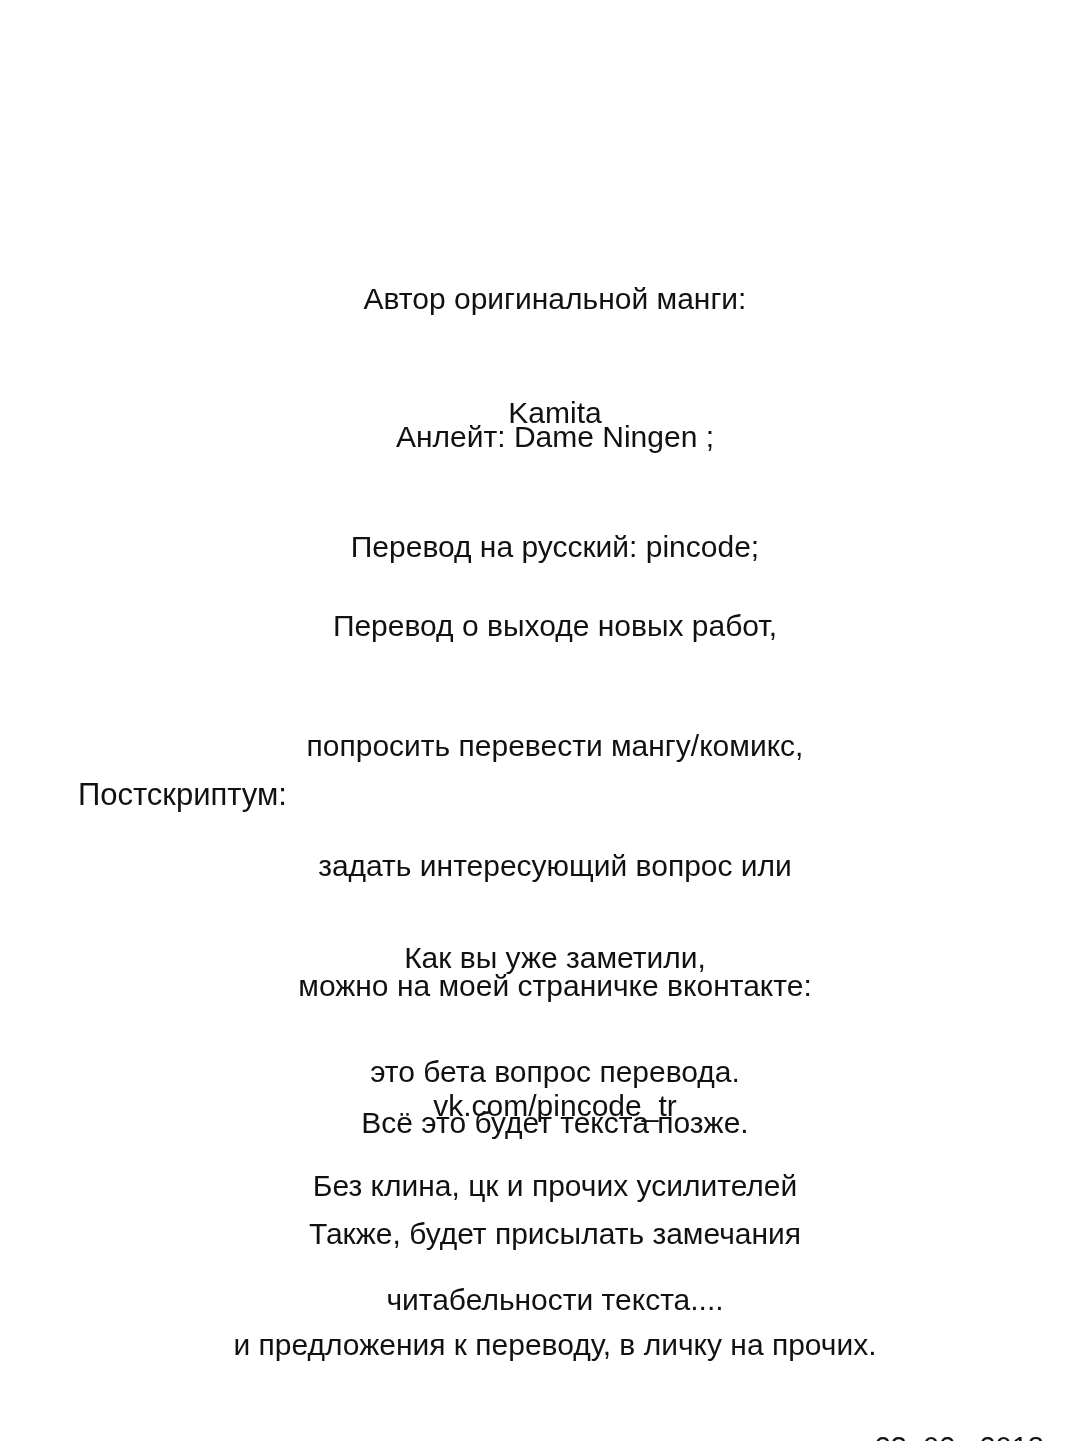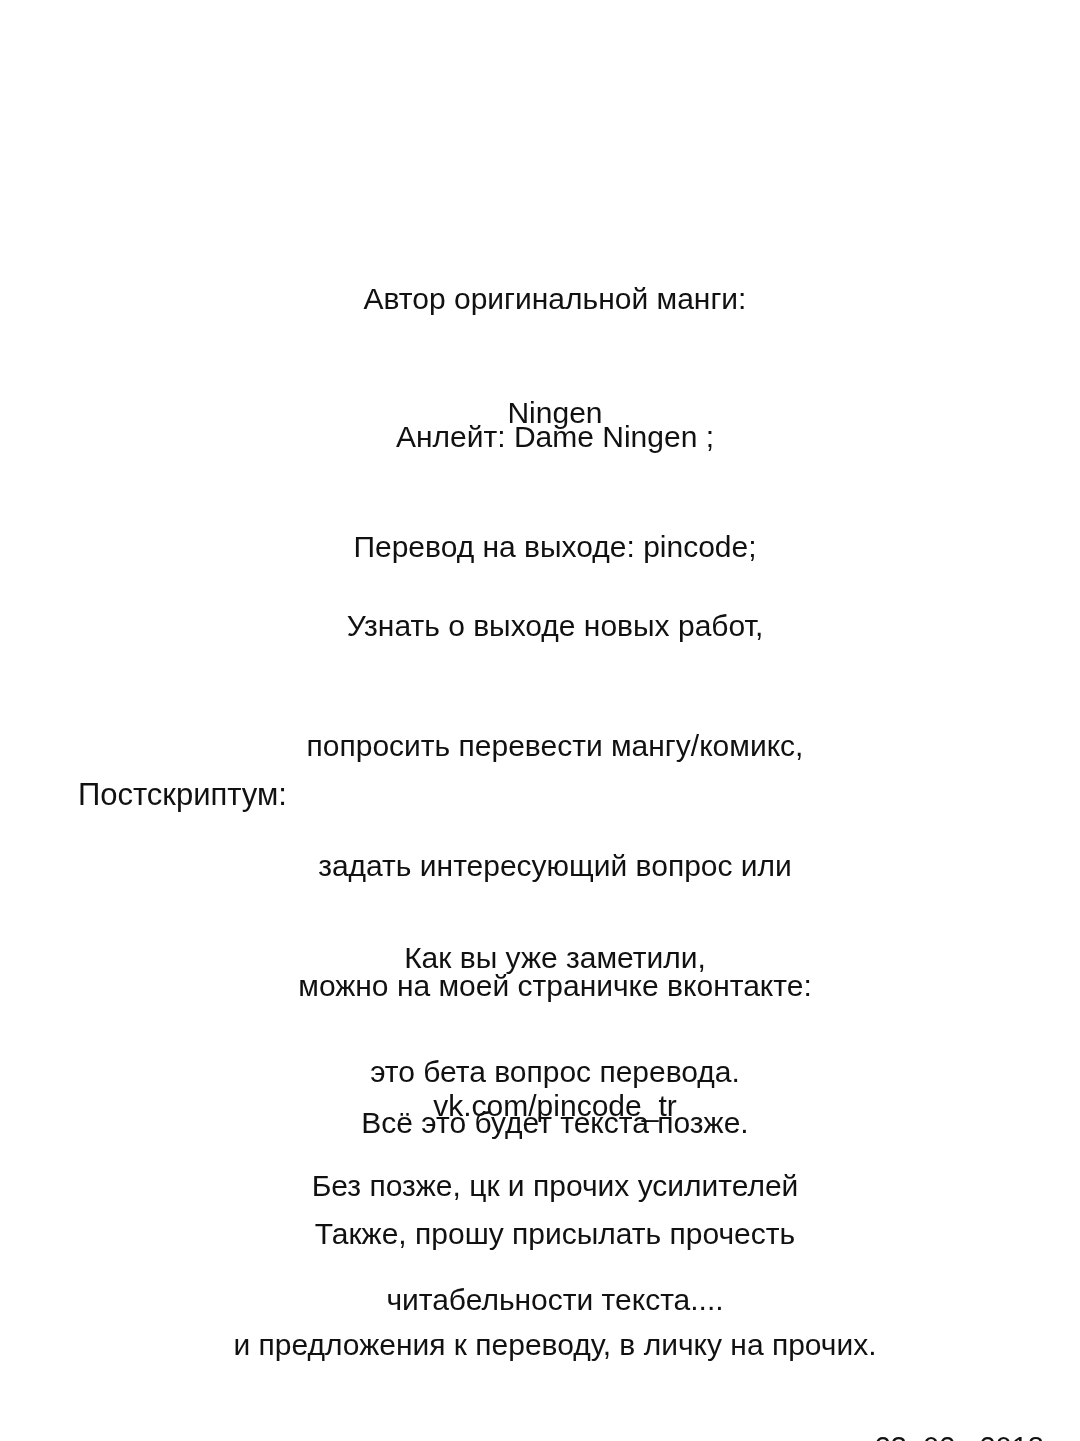--- a/index.html
+++ b/index.html
@@ -47,51 +47,51 @@
   }
   .line { display: block; }
 </style>
 </head>
 <body>
 
 <div class="page">
 
   <div class="centered-block" style="top:204px;">
     <span class="line">Автор оригинальной манги:</span>
-    <span class="line">Ningen</span>
+    <span class="line">Kamita</span>
   </div>
 
   <div class="centered-block" style="top:342px;">
     <span class="line">Анлейт: Dame Ningen ;</span>
   </div>
 
   <div class="centered-block" style="top:452px;">
-    <span class="line">Перевод на выходе: pincode;</span>
+    <span class="line">Перевод на русский: pincode;</span>
   </div>
 
   <div class="centered-block vk-block" style="top:526px;">
-    <span class="line">Узнать о выходе новых работ,</span>
+    <span class="line">Перевод о выходе новых работ,</span>
     <span class="line">попросить перевести мангу/комикс,</span>
     <span class="line">задать интересующий вопрос или</span>
     <span class="line">можно на моей страничке вконтакте:</span>
     <span class="line">vk.com/pincode_tr</span>
   </div>
 
   <div class="ps-heading">Постскриптум:</div>
 
   <div class="centered-block ps-para1">
     <span class="line">Как вы уже заметили,</span>
     <span class="line">это бета вопрос перевода.</span>
-    <span class="line">Без позже, цк и прочих усилителей</span>
+    <span class="line">Без клина, цк и прочих усилителей</span>
     <span class="line">читабельности текста....</span>
   </div>
 
   <div class="centered-block ps-para2">
     <span class="line">Всё это будет текста позже.</span>
-    <span class="line">Также, прошу присылать прочесть</span>
+    <span class="line">Также, будет присылать замечания</span>
     <span class="line">и предложения к переводу, в личку на прочих.</span>
     <span class="line">Так я смогу во время прочесть ваше сообщение,</span>
     
     
   </div>
 
   <div class="footer-date">23. 02 . 2018</div>
 
 </div>
 

